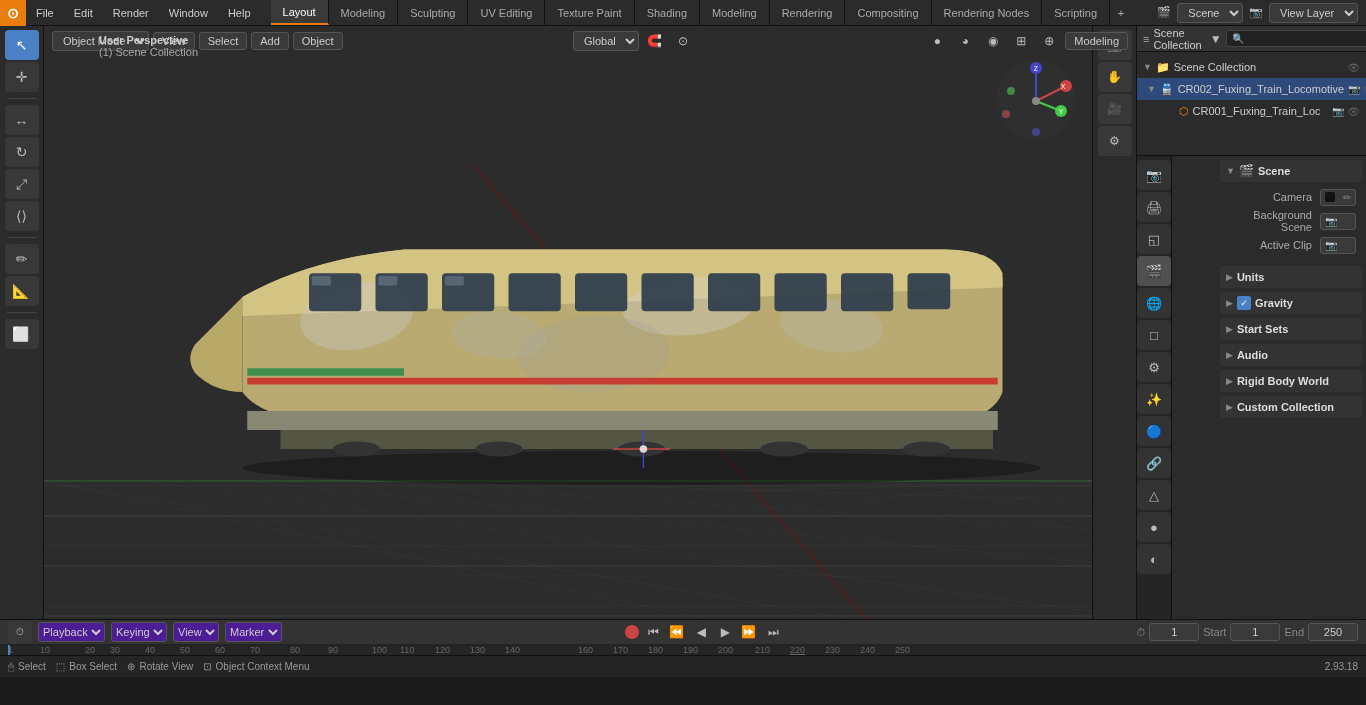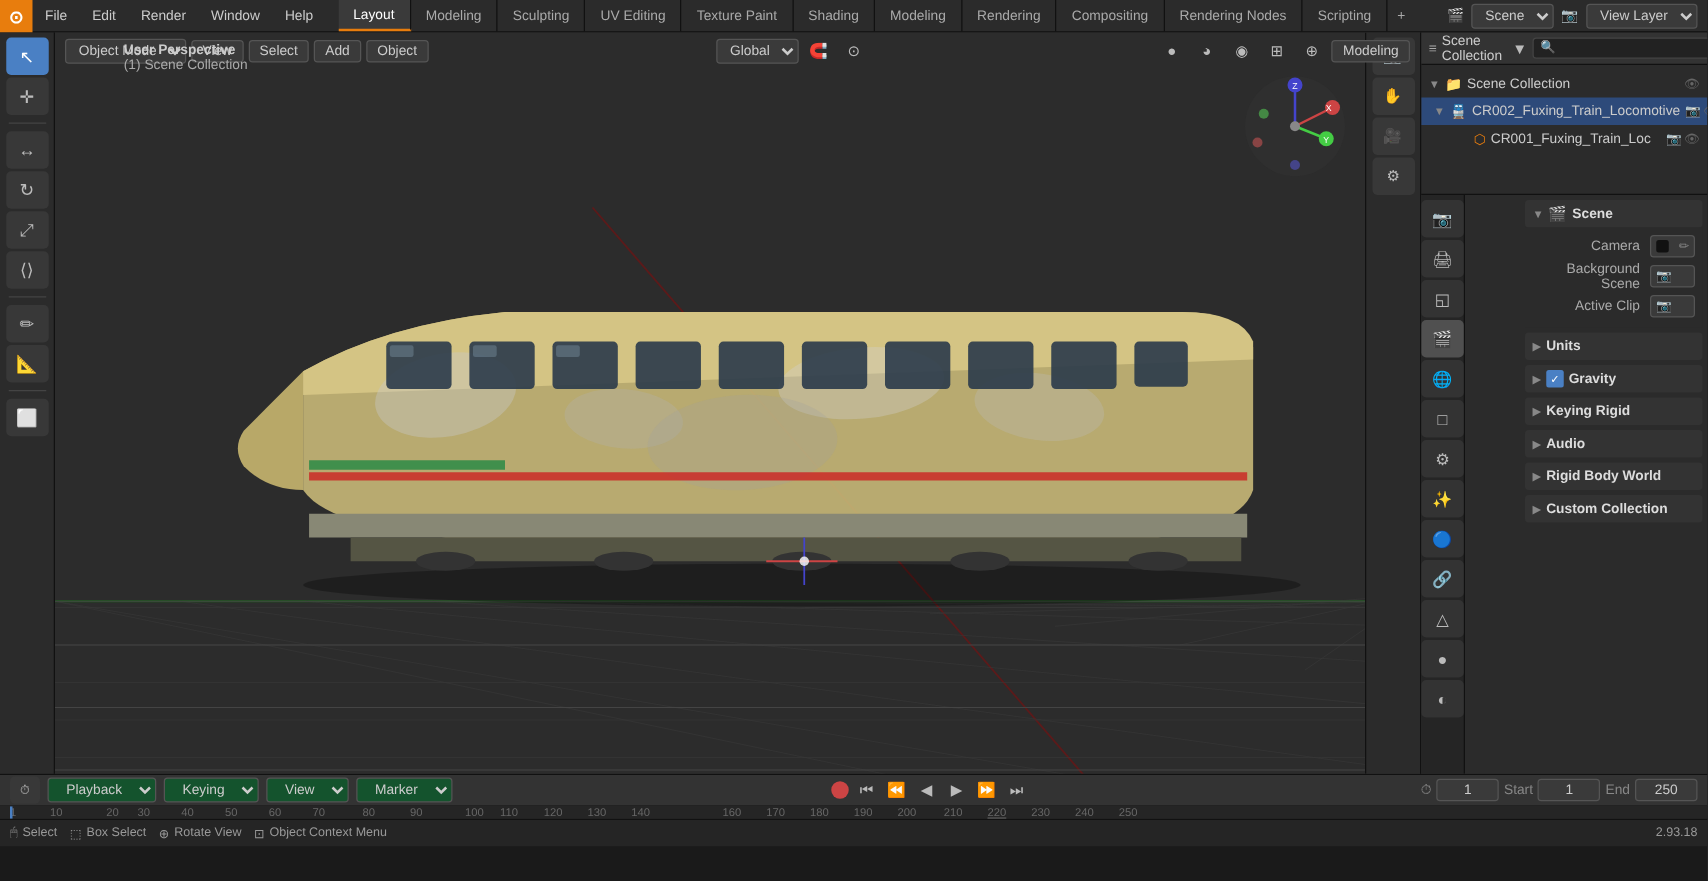--- a/index.html
+++ b/index.html
@@ -393,24 +393,24 @@
     #timeline-header {
       height: 26px;
       background: #333;
       display: flex;
       align-items: center;
       padding: 0 8px;
       gap: 6px;
       border-bottom: 1px solid #222;
     }
     .timeline-dropdown {
-      background: #14532d;
+      background: #4c1d95;
       border: 1px solid #555;
       color: #ccc;
-      padding: 2px 10px;
+      padding: 2px 0;
       font-size: 11px;
       border-radius: 3px;
     }
     #timeline-controls {
       display: flex;
       align-items: center;
       gap: 4px;
       margin: 0 auto;
     }
     .timeline-ctrl {
@@ -822,21 +822,21 @@
           <div class="prop-section-header">
             <span class="prop-section-arrow">▶</span>
             <div class="checkbox-checked">✓</div>
             <span class="prop-section-title">Gravity</span>
           </div>
         </div>
 
         <div class="prop-section">
           <div class="prop-section-header">
             <span class="prop-section-arrow">▶</span>
-            <span class="prop-section-title">Keying Rigid</span>
+            <span class="prop-section-title">Start Sets</span>
           </div>
         </div>
 
         <div class="prop-section">
           <div class="prop-section-header">
             <span class="prop-section-arrow">▶</span>
             <span class="prop-section-title">Audio</span>
           </div>
         </div>
 

